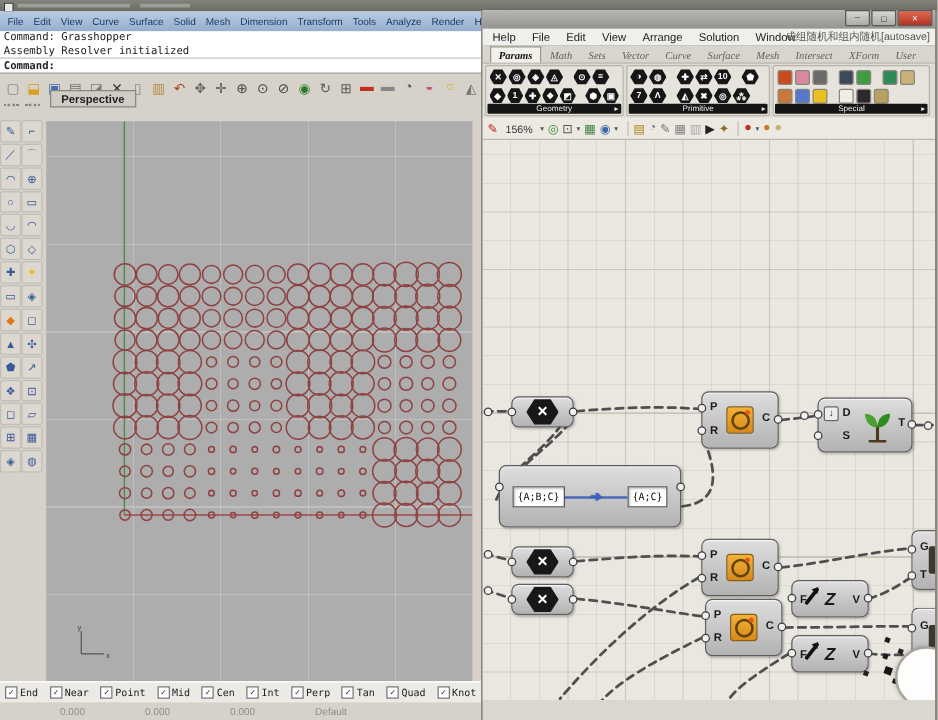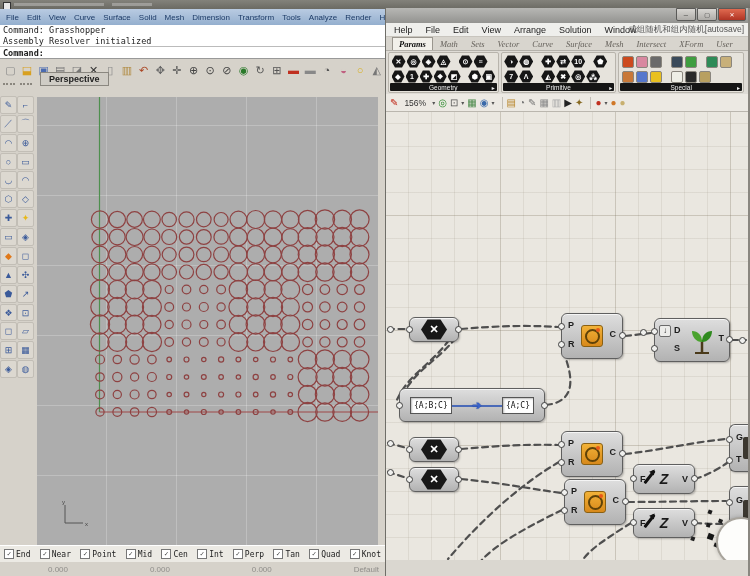--- a/index.html
+++ b/index.html
@@ -34,21 +34,21 @@
       repeating-linear-gradient(90deg,transparent 0 69px,rgba(255,255,255,.22) 69px 70px),
       repeating-linear-gradient(0deg,transparent 0 69px,rgba(255,255,255,.22) 69px 70px);}
   .axis-widget{position:absolute;left:22px;top:402px;width:30px;height:30px;}
   
   .rh-osnap{position:absolute;left:0;top:545px;width:385px;height:17px;background:#eceae4;border-top:1px solid #fff;
     display:flex;align-items:center;padding:0 4px;box-sizing:border-box;justify-content:space-between;}
   .osnap-item{display:flex;align-items:center;font-size:8px;font-family:"DejaVu Sans Mono",monospace;color:#222;}
   .osnap-box{width:8px;height:8px;border:1px solid #777;background:#fff;margin-right:2px;
     display:inline-flex;align-items:center;justify-content:center;font-size:7px;color:#333;}
   .rh-statusvals{position:absolute;left:0;top:562px;width:379px;height:14px;background:#d6d2ca;
-    display:flex;align-items:center;font-size:8px;color:#555;opacity:.55;justify-content:space-between;}
+    display:flex;align-items:center;font-size:8px;color:#555;opacity:.55;}
   .rh-statusvals span{margin-left:48px;}
   
   .gh-window{position:absolute;left:385px;top:8px;width:365px;height:568px;background:#dad7d0;
     border-left:1px solid #6f6e68;border-right:2px solid #8a8780;box-sizing:border-box;overflow:hidden;}
   .gh-titlebar{position:absolute;left:0;top:0;width:100%;height:15px;
     background:linear-gradient(#b7b7b4,#939390);font-size:9px;color:#111;
     display:flex;align-items:center;padding-left:5px;box-sizing:border-box;}
   .gh-winbtns{position:absolute;right:2px;top:0;display:flex;}
   .winbtn{width:18px;height:11px;margin-left:1px;border:1px solid #5a5a58;border-radius:0 0 2px 2px;
     background:linear-gradient(#d8d6d2,#aeaca8);font-size:6px;display:flex;align-items:center;justify-content:center;color:#333;}
@@ -665,21 +665,21 @@
         <span class="port" style="left:19px;top:25px">S</span>
         <span class="port" style="right:5px;top:15px">T</span>
         <svg style="position:absolute;left:32px;top:7px" width="30" height="30">
           <path d="M15 27 V14" stroke="#4a3a1a" stroke-width="2.5" fill="none"></path>
           <path d="M15 16 C9 16 5 11 5 5 C11 5 15 9 15 16" fill="#4aa32e"></path>
           <path d="M15 16 C21 16 25 11 25 5 C19 5 15 9 15 16" fill="#2f8a1f"></path>
           <path d="M8 27 H22" stroke="#4a3a1a" stroke-width="2"></path>
         </svg>
       </div>
 
-      <div class="node pm-node" style="left:13px;top:276px;width:146px;height:34px">
+      <div class="node pm-node" style="left:13px;top:260px;width:146px;height:50px">
         <span class="grip" style="left:-4px;top:13px"></span>
         <span class="grip" style="right:-4px;top:13px"></span>
         <span class="pm-box">{A;B;C}</span>
         <span class="pm-arrow">➔</span>
         <span class="pm-box">{A;C}</span>
       </div>
 
       <div class="node" style="left:23px;top:325px;width:50px;height:25px">
         <span class="grip" style="left:-4px;top:8px"></span>
         <span class="grip" style="right:-4px;top:8px"></span>

